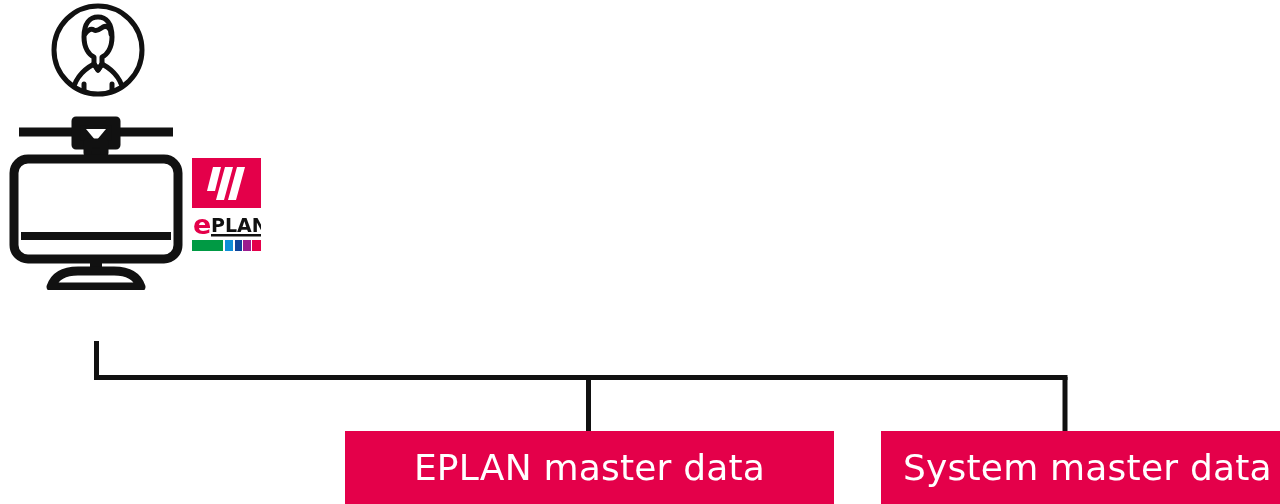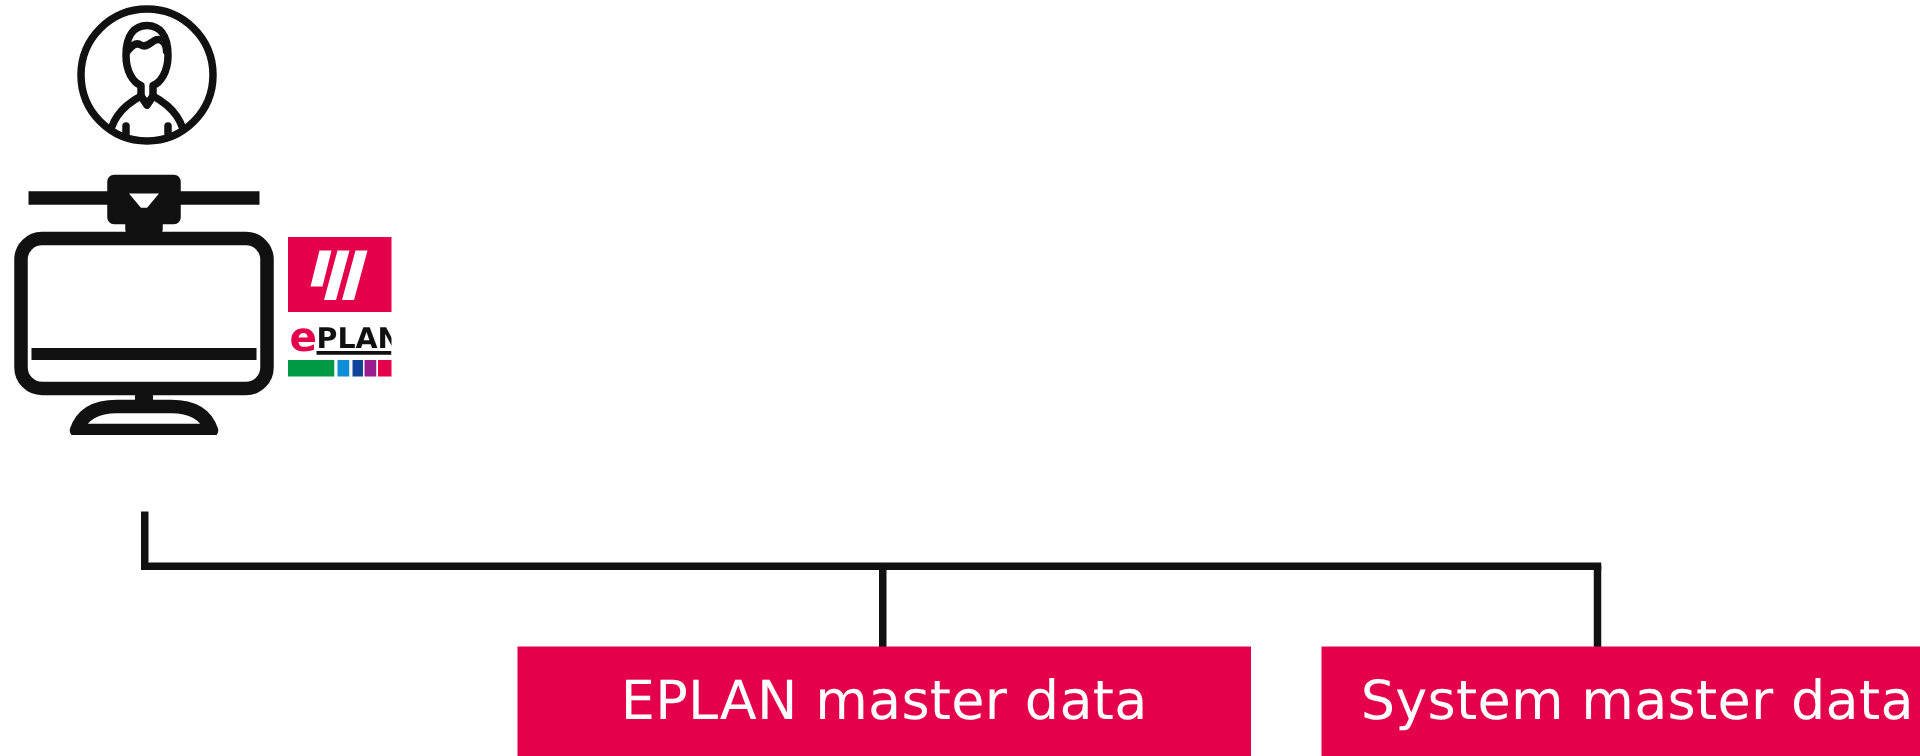--- a/index.html
+++ b/index.html
@@ -113,21 +113,21 @@
     top: 431px;
     width: 489px;
     height: 73px;
     align-items: center;
   }
   #system-master-data-box {
     left: 881px;
     top: 431px;
     width: 399px;
     height: 73px;
-    justify-content: center;
+    justify-content: flex-start;
     padding-left: 22px;
     box-sizing: border-box;
   }
 </style>
 </head>
 <body>
 
 <svg id="connector-lines" viewBox="0 0 1280 504" width="1280" height="504" xmlns="http://www.w3.org/2000/svg">
 
   <line x1="96.5" y1="341" x2="96.5" y2="378" stroke="#111111" stroke-width="5"></line>

